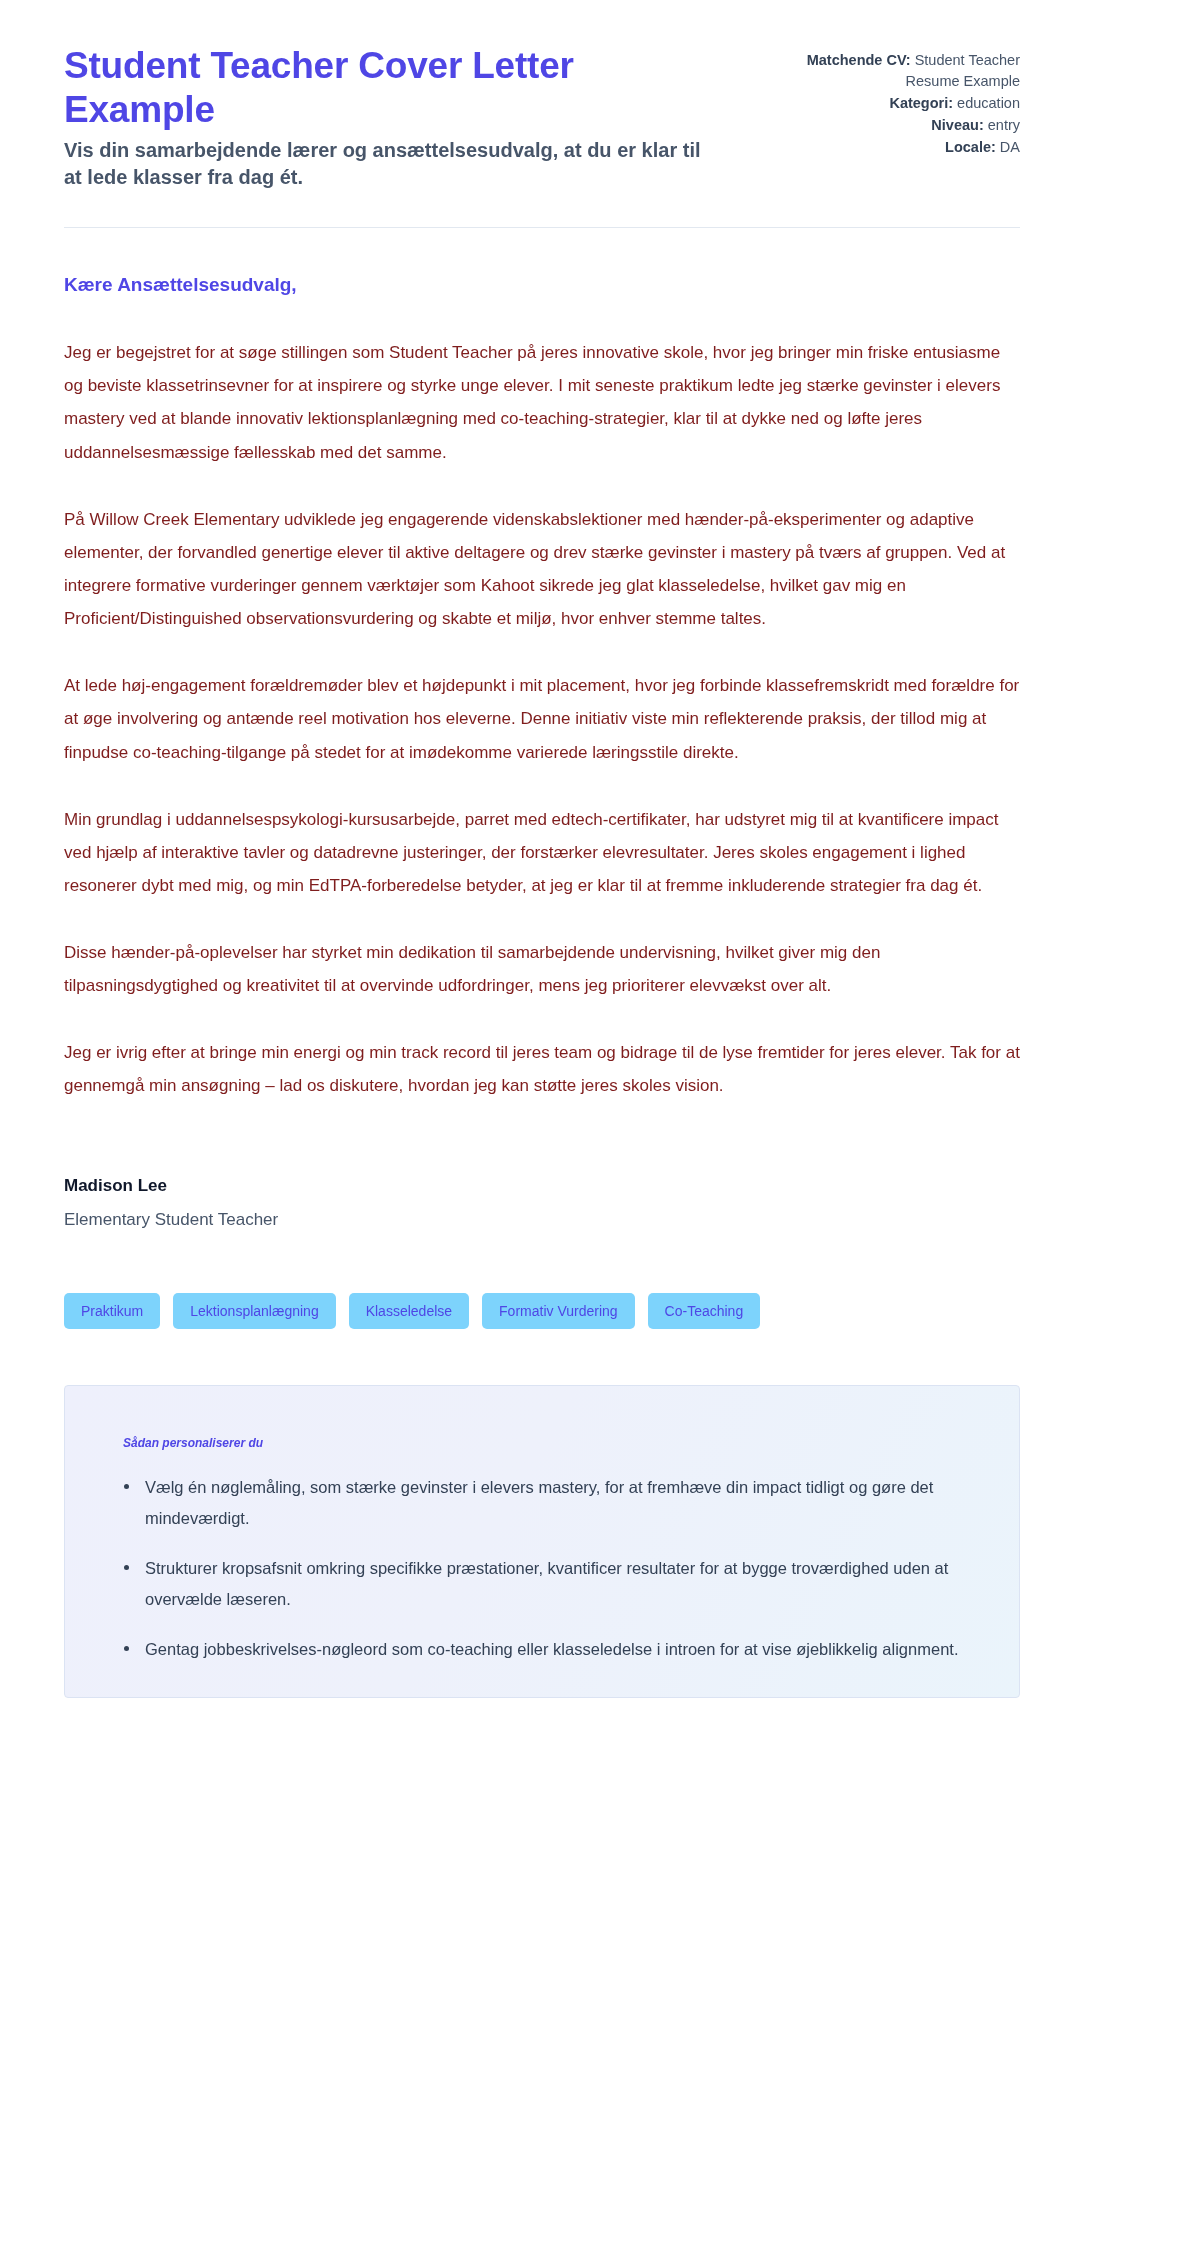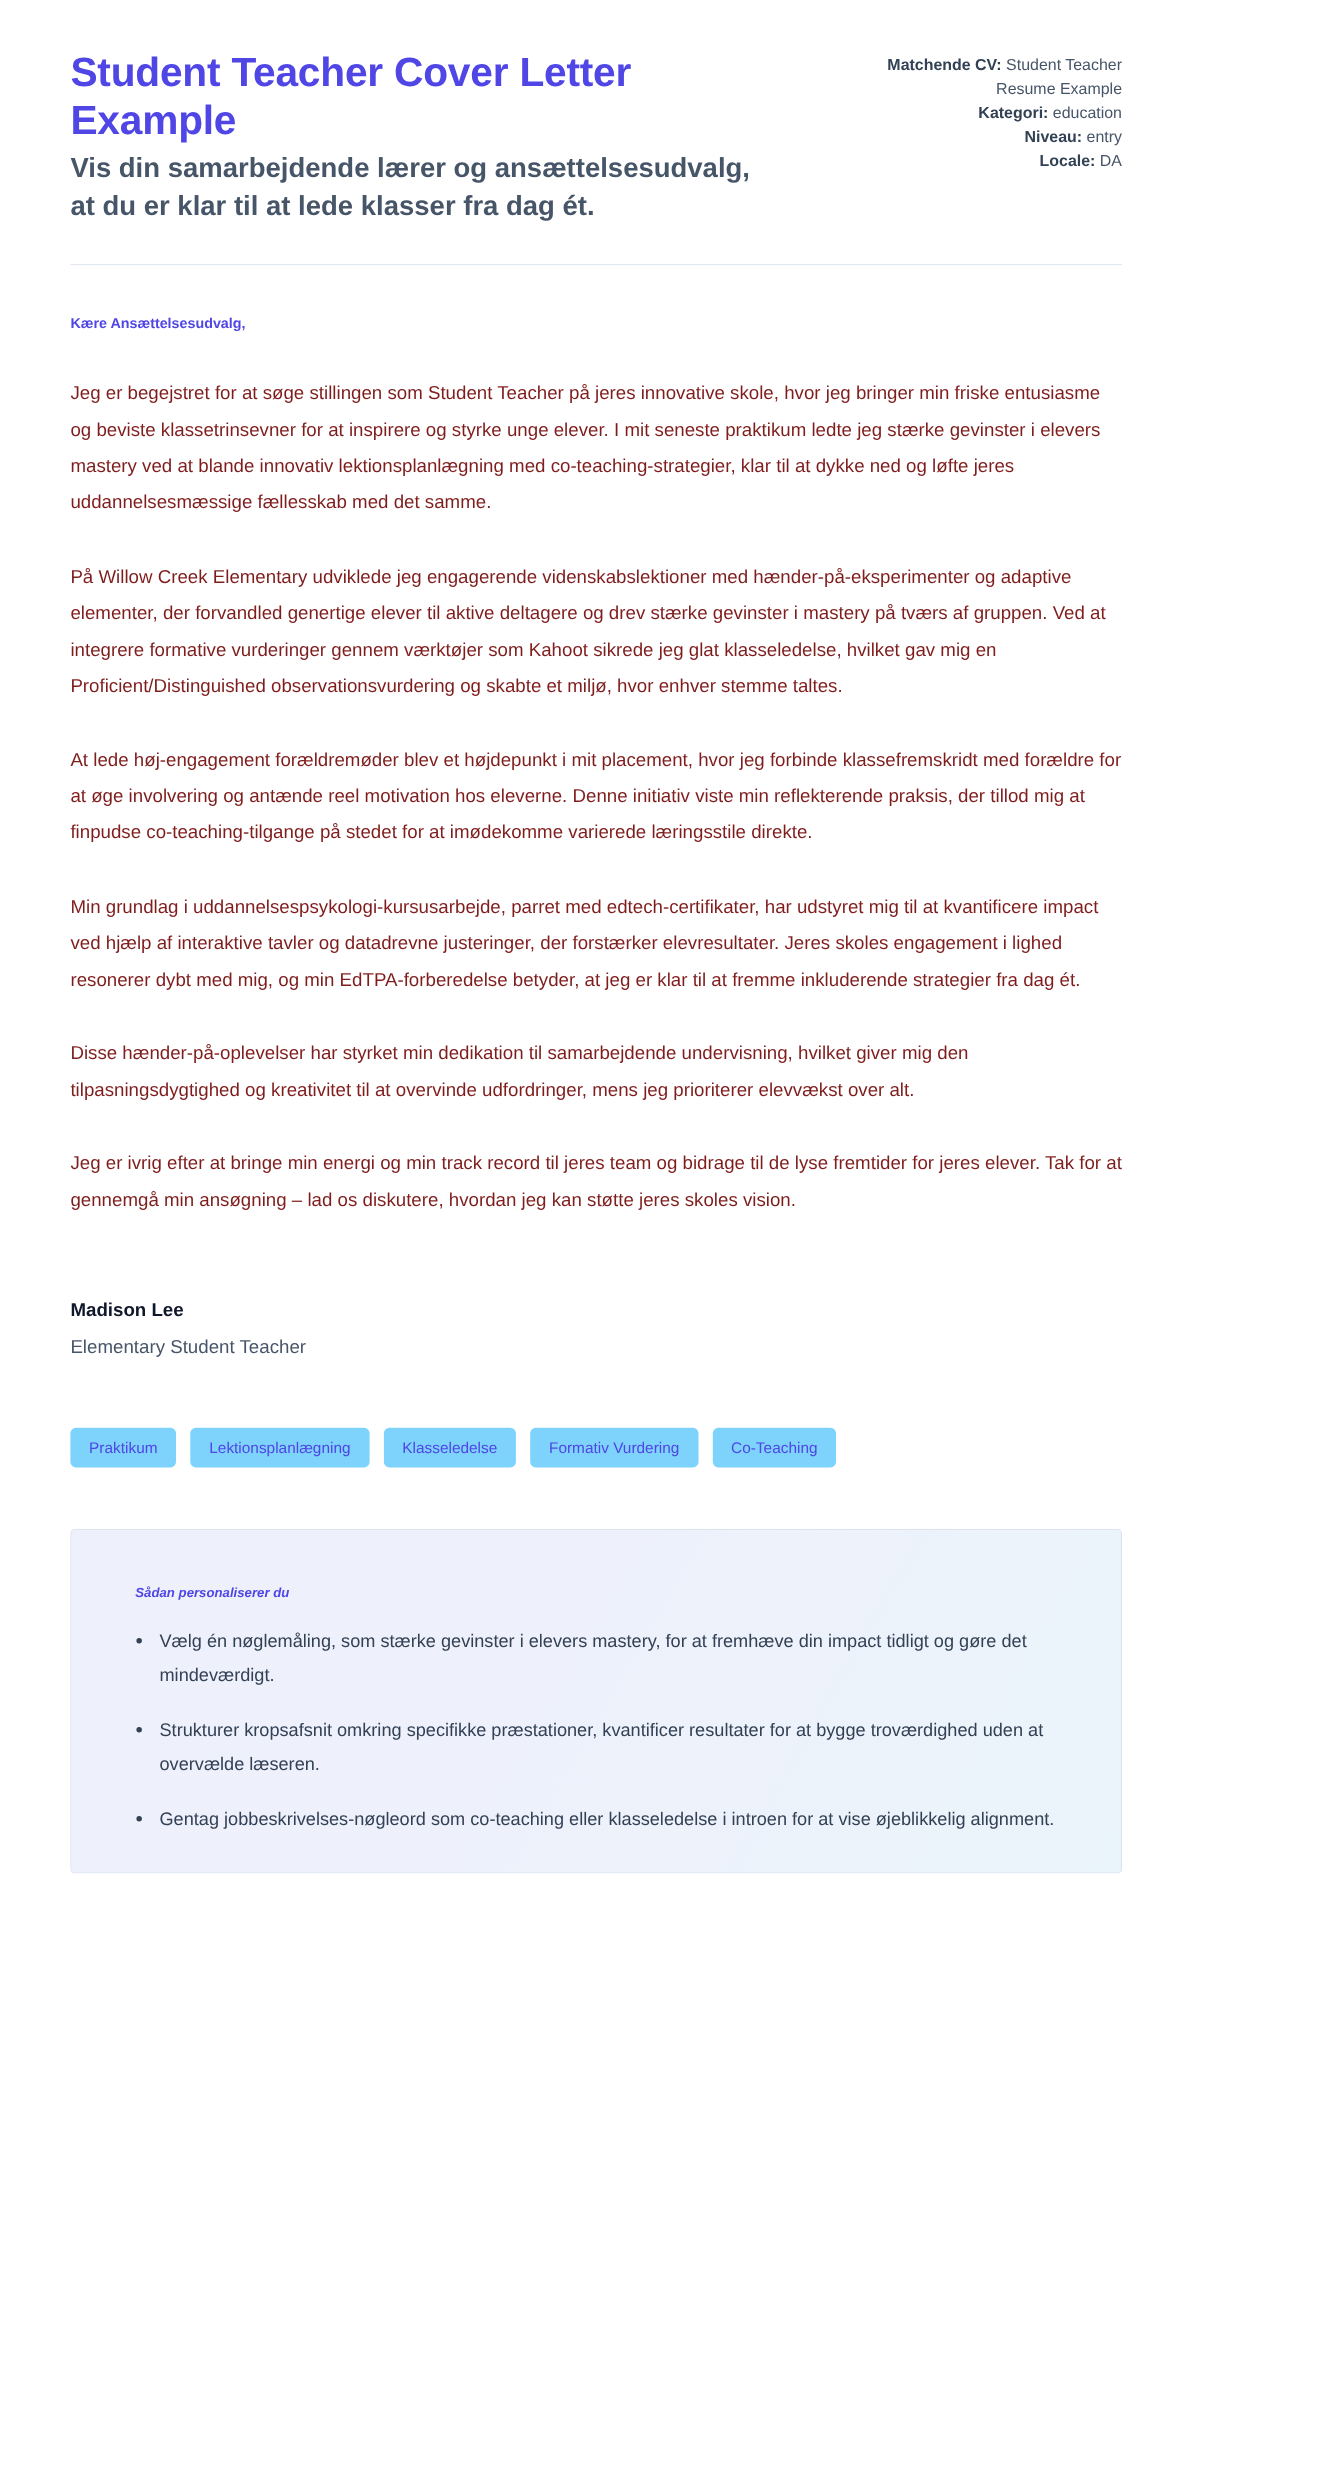--- a/index.html
+++ b/index.html
@@ -34,21 +34,21 @@
   .doc-title {
     margin: 0;
     font-size: 37px;
     line-height: 1.18;
     font-weight: 700;
     letter-spacing: -0.2px;
     color: #4f46e5;
   }
   .doc-subtitle {
     margin: 6px 0 0 0;
-    font-size: 25px;
+    font-size: 20px;
     line-height: 1.33;
     font-weight: 700;
     color: #475569;
     max-width: 640px;
   }
   .meta {
     flex: 0 0 auto;
     width: 265px;
     text-align: right;
     padding-top: 6px;
@@ -72,21 +72,21 @@
     border: 0;
     border-top: 1px solid #e2e8f0;
     margin: 36px 0 0 0;
   }
 
   
   .letter {
     padding-top: 44px;
   }
   .salutation {
-    font-size: 13px;
+    font-size: 19px;
     font-weight: 700;
     color: #4f46e5;
     margin: 0 0 38px 0;
     line-height: 1.4;
   }
   .para {
     font-size: 17px;
     line-height: 1.95;
     color: #7f1d1d;
     margin: 0 0 34px 0;

